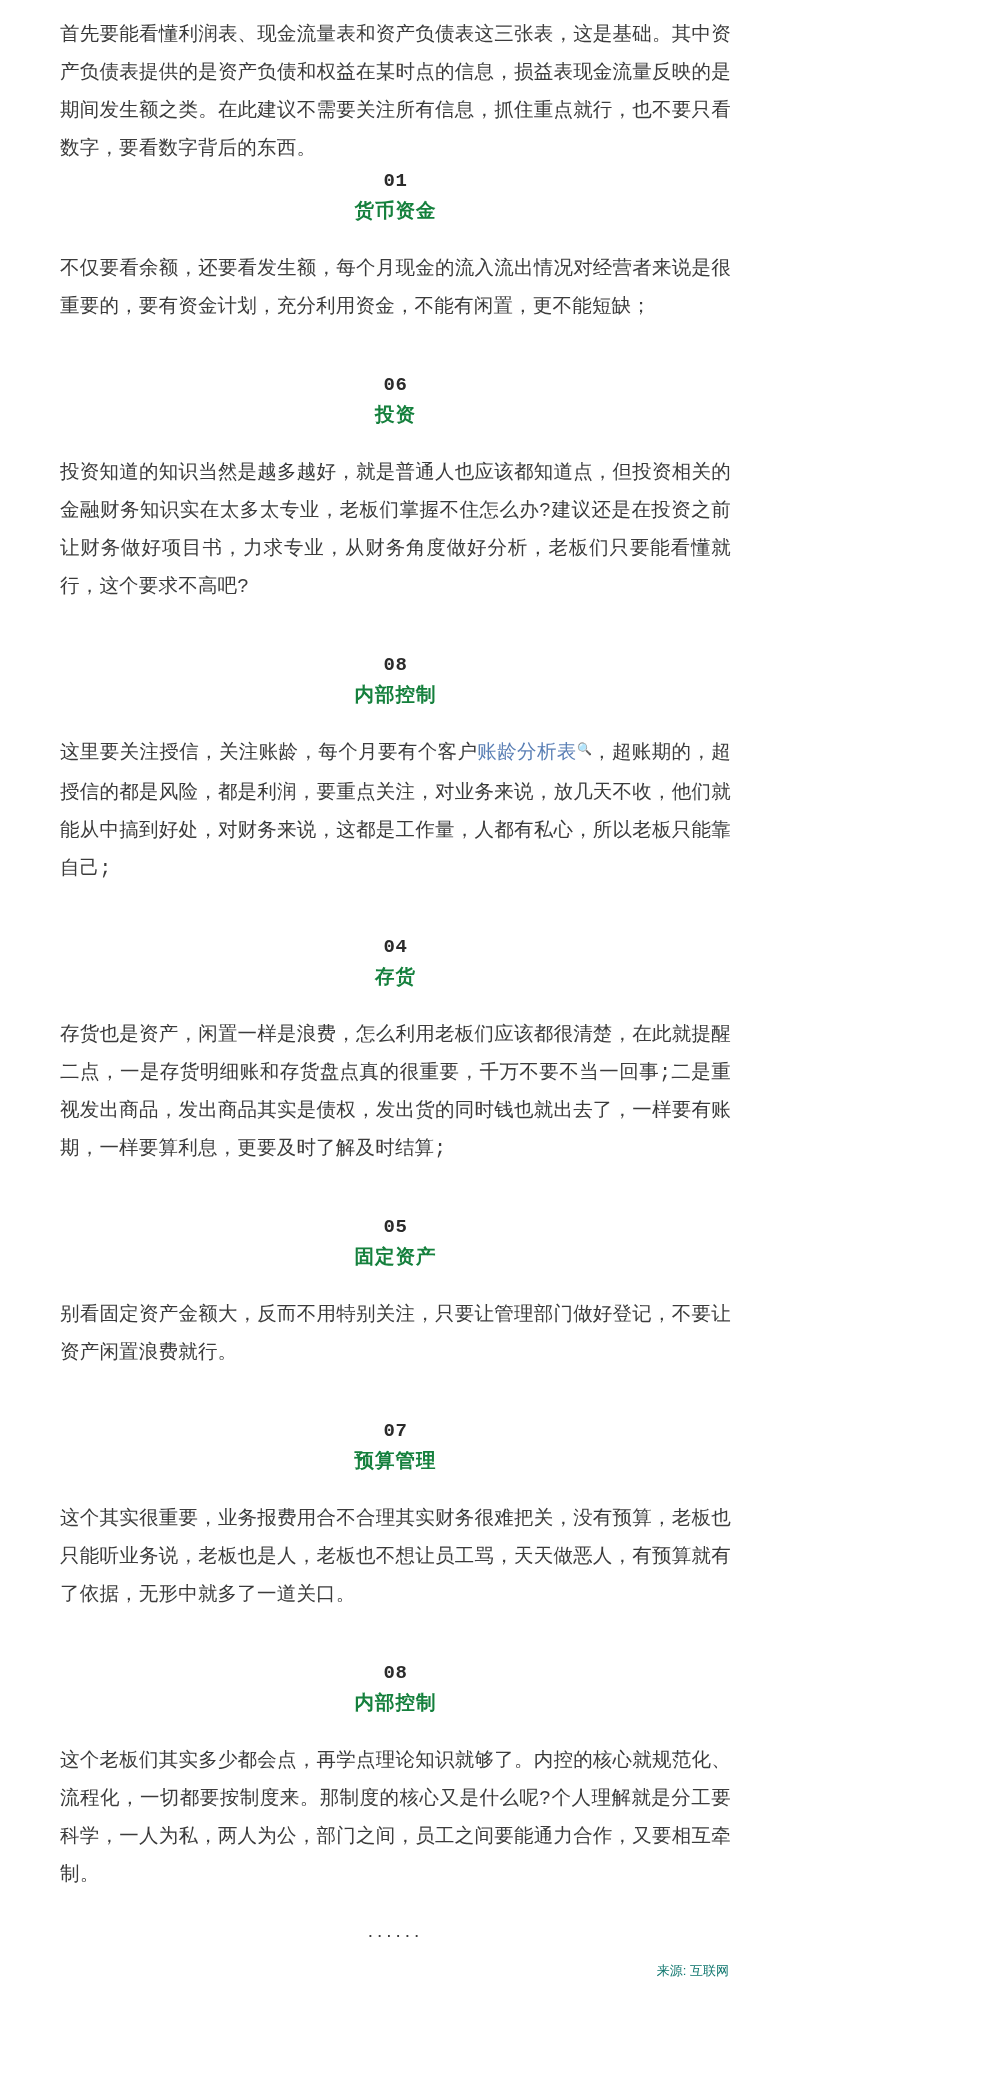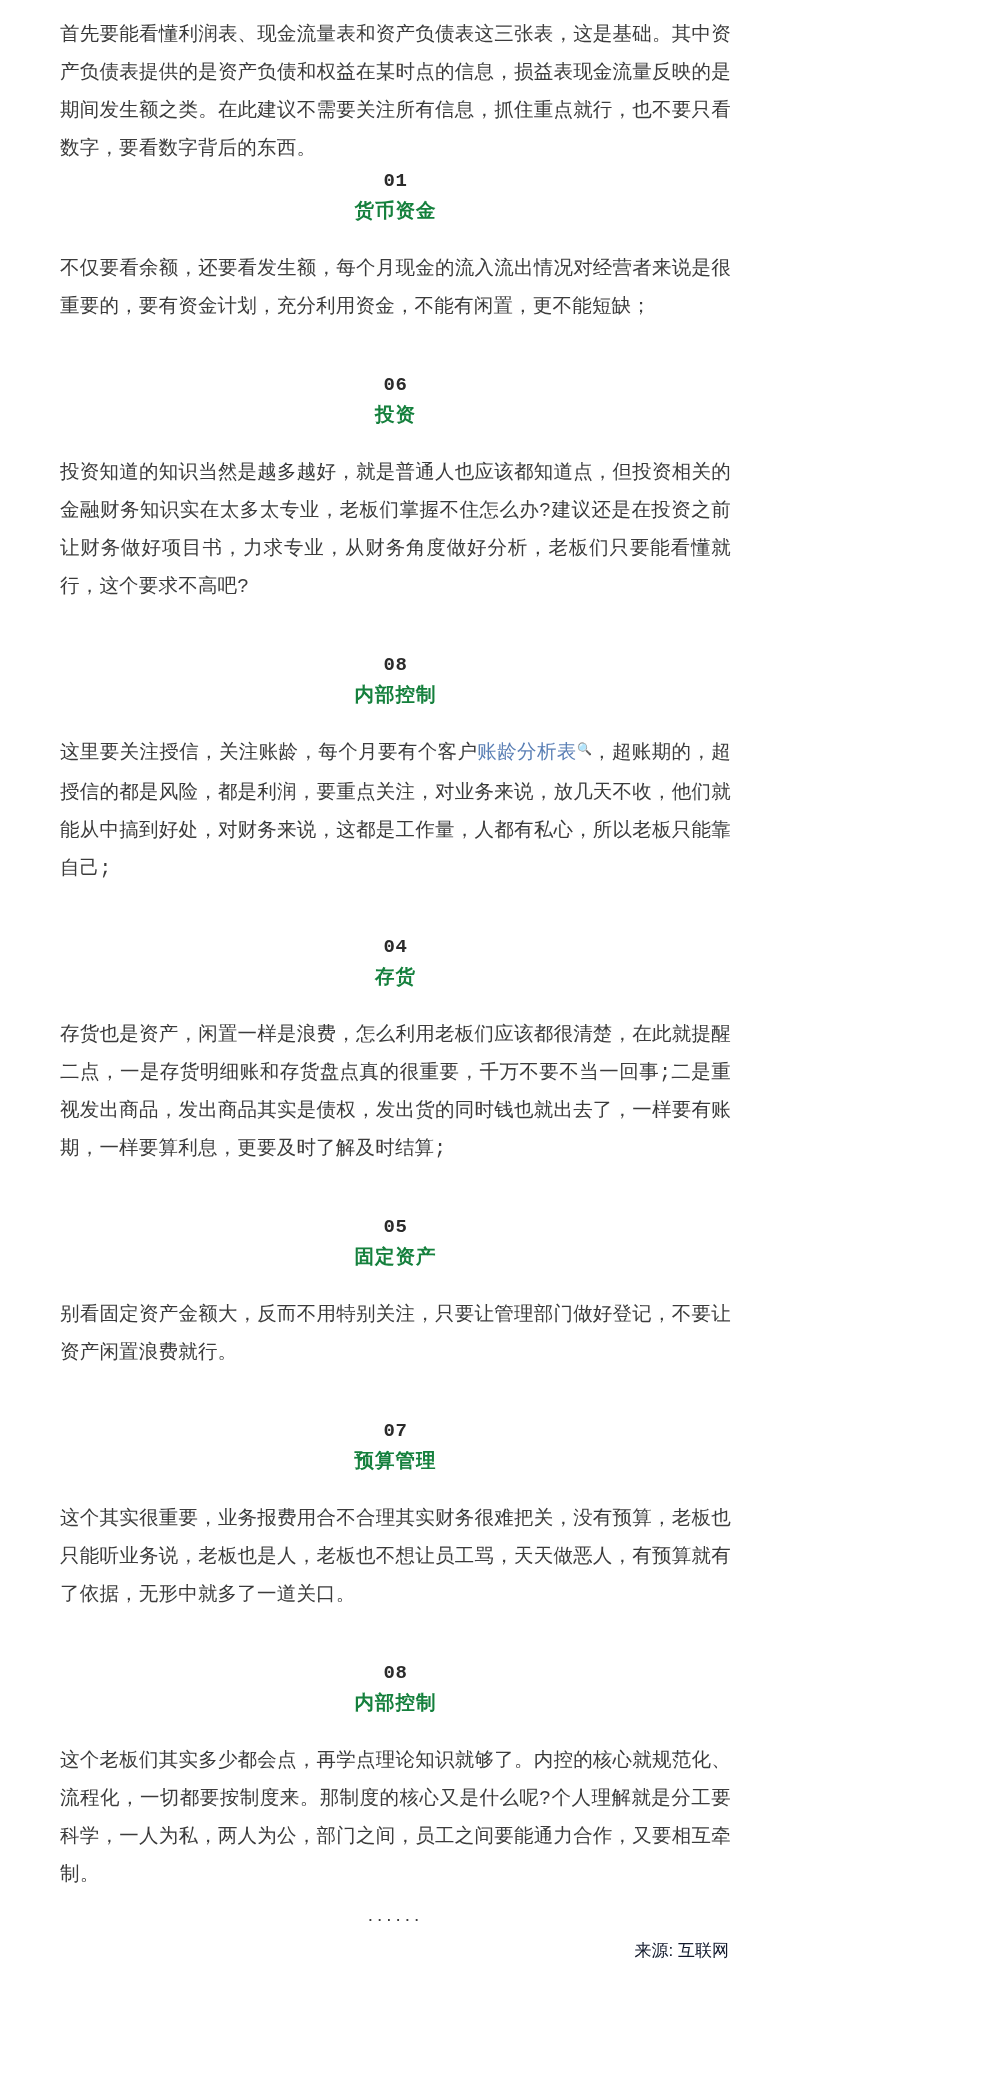--- a/index.html
+++ b/index.html
@@ -69,23 +69,23 @@
   }
   .dots {
     text-align: center;
     font-size: 19px;
     color: #3b3b3b;
     letter-spacing: 4px;
     margin: 4px 0 10px 0;
   }
   .source {
     text-align: right;
-    font-size: 17px;
-    color: #0f172a;
-    margin-top: 13px;
+    font-size: 13px;
+    color: #0f766e;
+    margin-top: 20px;
     padding-right: 2px;
   }
 </style>
 </head>
 <body>
 
 <div class="page">
 
   <p class="para intro">首先要能看懂利润表、现金流量表和资产负债表这三张表，这是基础。其中资产负债表提供的是资产负债和权益在某时点的信息，损益表现金流量反映的是期间发生额之类。在此建议不需要关注所有信息，抓住重点就行，也不要只看数字，要看数字背后的东西。</p>
 
@@ -136,20 +136,20 @@
       <div class="sec-title">预算管理</div>
     </div>
     <p class="para">这个其实很重要，业务报费用合不合理其实财务很难把关，没有预算，老板也只能听业务说，老板也是人，老板也不想让员工骂，天天做恶人，有预算就有了依据，无形中就多了一道关口。</p>
   </div>
 
   <div class="section">
     <div class="sec-head">
       <div class="sec-num">08</div>
       <div class="sec-title">内部控制</div>
     </div>
-    <p class="para" style="margin-bottom:10px;">这个老板们其实多少都会点，再学点理论知识就够了。内控的核心就规范化、流程化，一切都要按制度来。那制度的核心又是什么呢?个人理解就是分工要科学，一人为私，两人为公，部门之间，员工之间要能通力合作，又要相互牵制。</p>
+    <p class="para" style="margin-bottom:26px;">这个老板们其实多少都会点，再学点理论知识就够了。内控的核心就规范化、流程化，一切都要按制度来。那制度的核心又是什么呢?个人理解就是分工要科学，一人为私，两人为公，部门之间，员工之间要能通力合作，又要相互牵制。</p>
   </div>
 
   <div class="dots">......</div>
 
   <div class="source">来源: 互联网</div>
 
 </div>
 
 </body></html>

